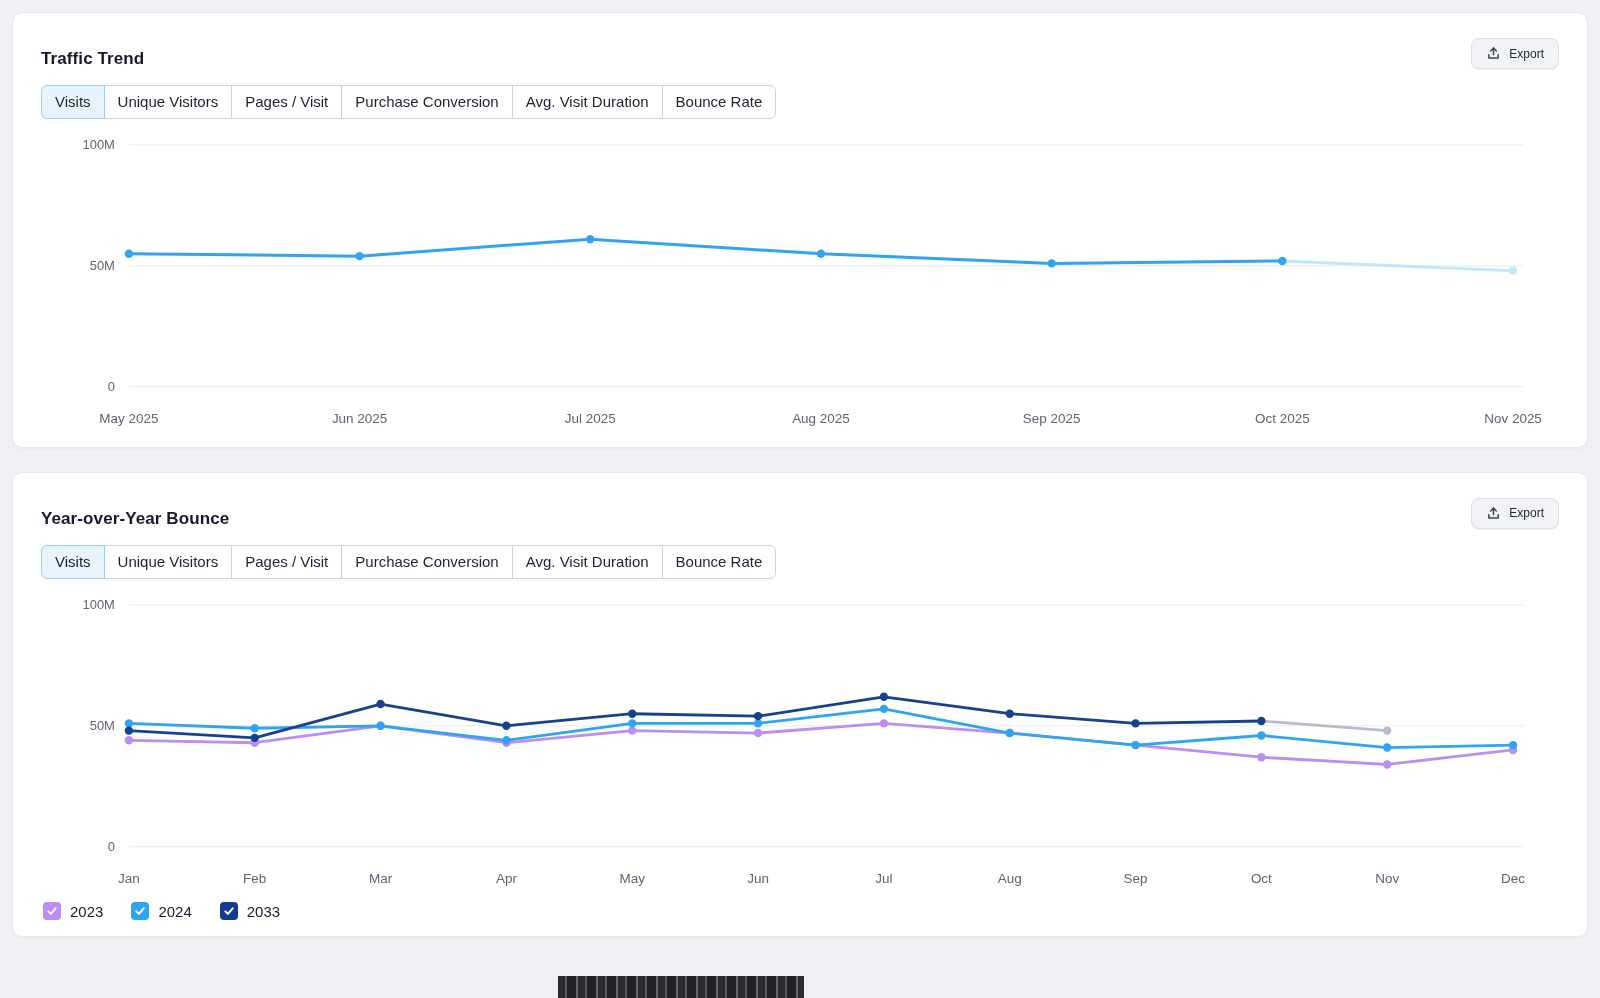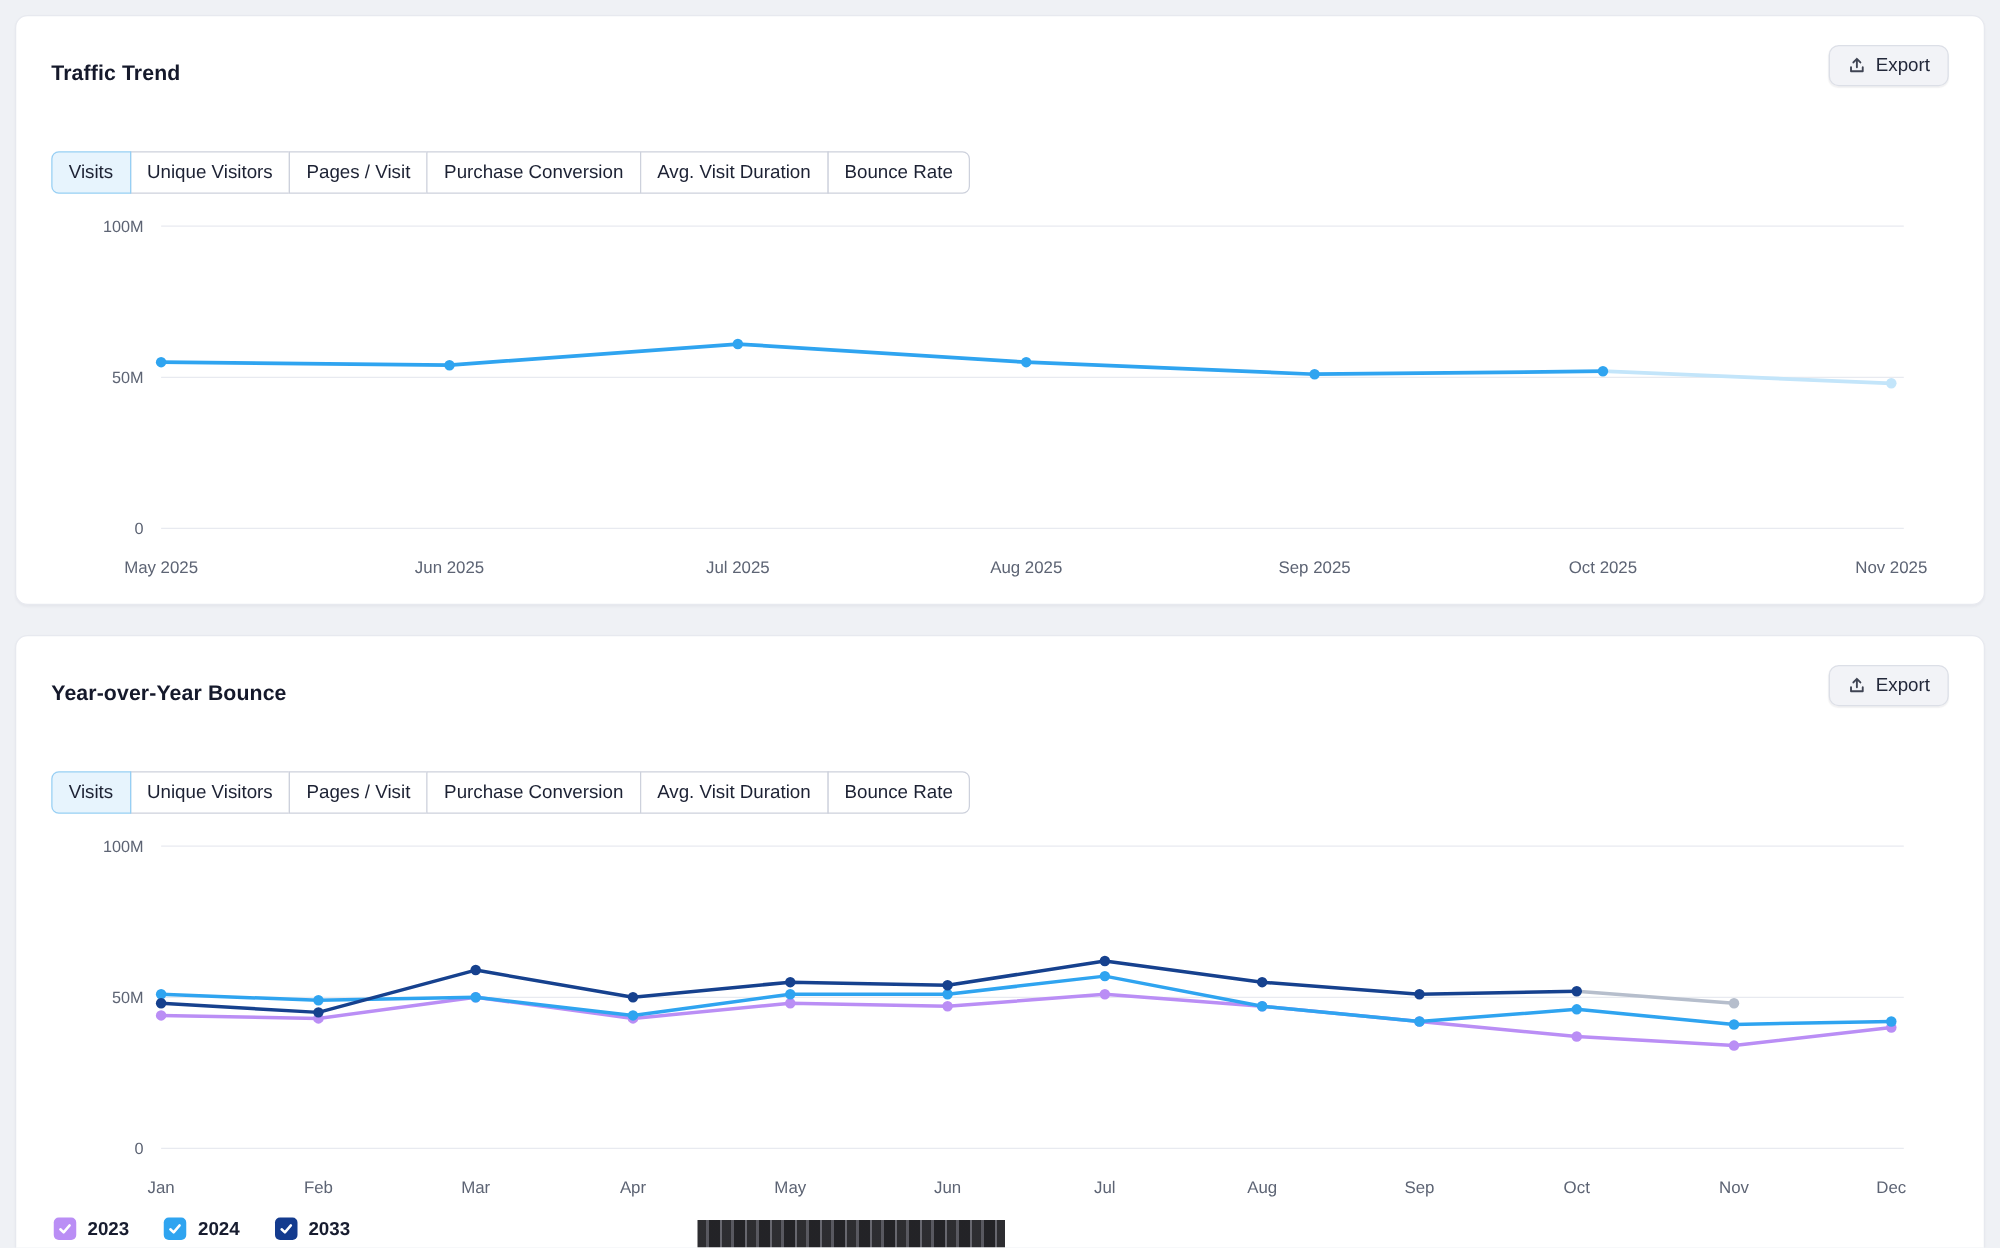--- a/index.html
+++ b/index.html
@@ -19,38 +19,38 @@
     position:relative;
   }
   #card1{margin-top:12px}
   #card2{margin-top:24px}
   .card-head{display:flex;justify-content:space-between;align-items:flex-end;height:34px}
   .card-title{margin:0;font-size:17px;font-weight:700;color:#15192B;letter-spacing:.1px}
   .export-btn{
     display:inline-flex;align-items:center;gap:8px;
     background:#F2F3F7;border:1px solid #DCDFE7;border-radius:8px;
     padding:7px 14px;font-family:"Liberation Sans",sans-serif;
-    font-size:15px;color:#23283A;cursor:pointer;
+    font-size:12px;color:#23283A;cursor:pointer;
     box-shadow:0 1px 1px rgba(20,24,40,.06);
   }
   .export-btn .icn{display:inline-flex;align-items:center}
   .tabs{display:inline-flex;margin-top:16px}
   .tab{
     padding:6px 13px;border:1px solid #CDD1DC;background:#fff;
     font-family:"Liberation Sans",sans-serif;font-size:15px;color:#1C2133;
-    margin-left:-1px;cursor:pointer;position:relative;line-height:20px;margin-top:36px;
+    margin-left:-1px;cursor:pointer;position:relative;line-height:20px;
   }
   .tab:first-child{border-radius:6px 0 0 6px;margin-left:0}
   .tab:last-child{border-radius:0 6px 6px 0}
   .tab.active{background:#E7F4FD;border-color:#97CFF4;z-index:1}
   svg.chart{display:block;width:100%;margin-top:8px}
   .legend{display:flex;gap:28px;margin-top:12px;align-items:center;padding-left:2px}
   .legend-item{display:inline-flex;gap:9px;align-items:center;cursor:pointer}
   .cb{width:18px;height:18px;border-radius:4px;display:inline-flex;align-items:center;justify-content:center;flex:0 0 auto}
-  .legend-label{font-size:15px;font-weight:700;color:#171C2F}
+  .legend-label{font-size:15px;font-weight:400;color:#171C2F}
   .cutoff{
     position:absolute;left:558px;bottom:0;width:246px;height:22px;opacity:.92;
     background:repeating-linear-gradient(90deg,#1b1b1f 0 7px,#4a4a52 7px 9px,#101014 9px 18px,#5a5a62 18px 20px);
   }
 </style>
 </head>
 <body>
 
 <section class="card" id="card1">
   <div class="card-head">

